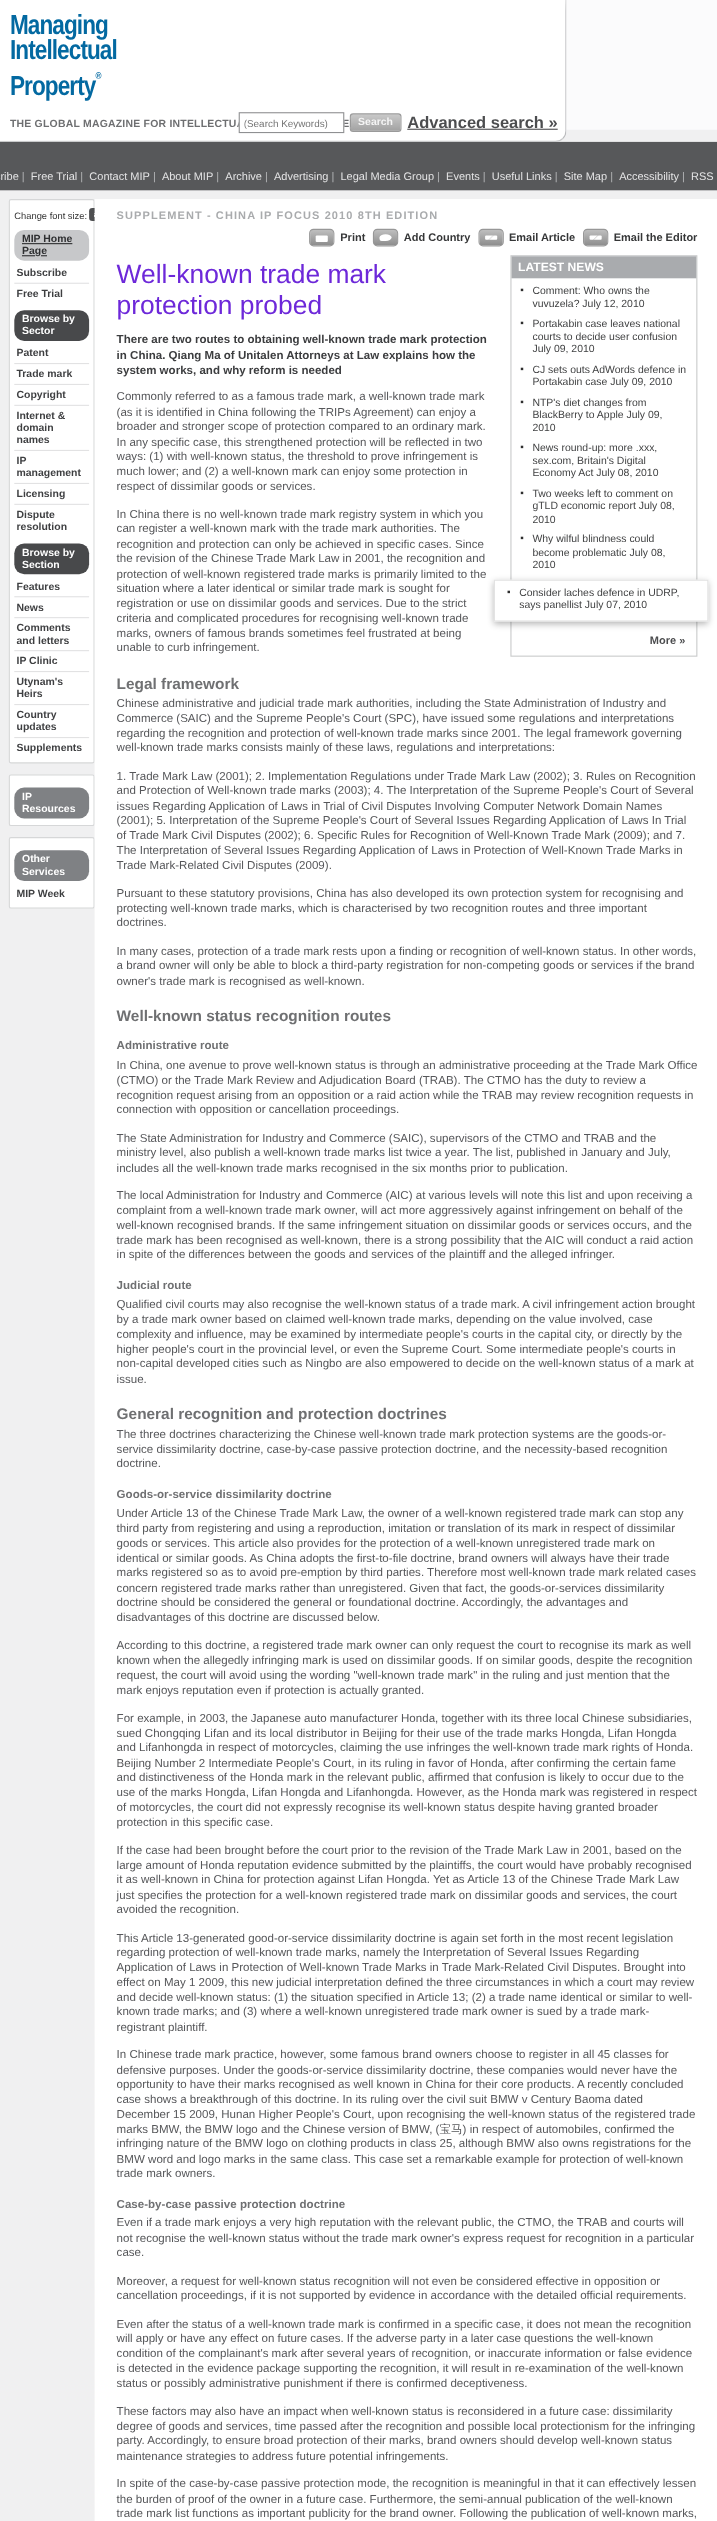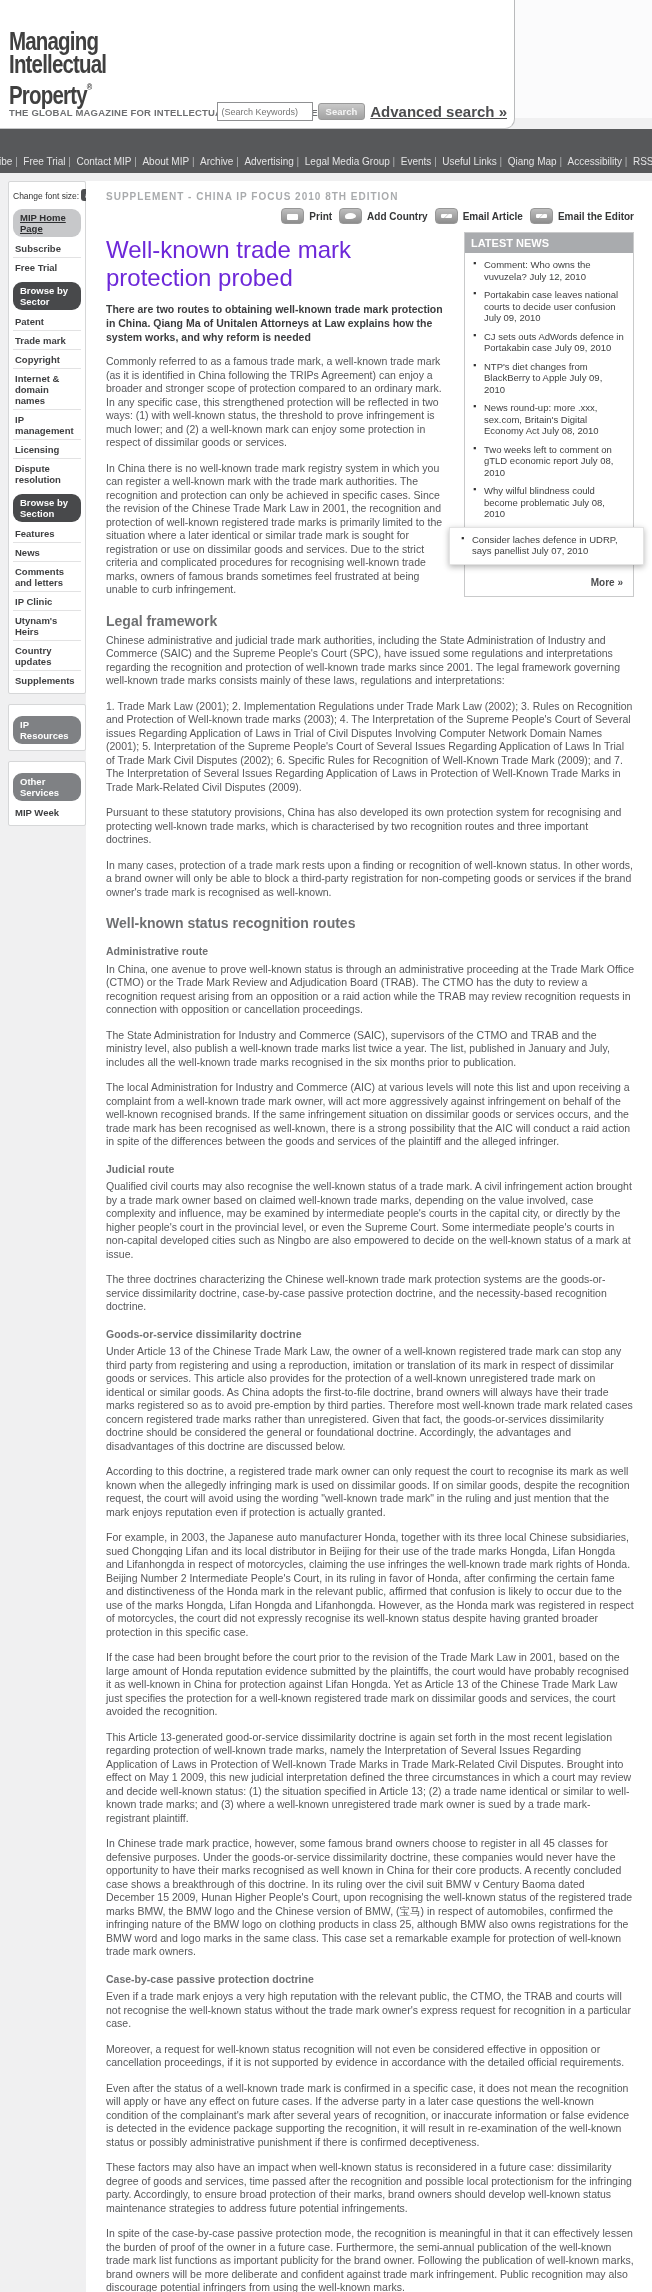--- a/index.html
+++ b/index.html
@@ -2,21 +2,21 @@
 <html><head>
 <meta charset="utf-8">
 <style>
   html,body{margin:0;padding:0;background:#e9eaeb;}
   body{width:652px;font-family:"Liberation Sans","DejaVu Sans",sans-serif;-webkit-font-smoothing:antialiased;}
   .page{width:652px;min-height:2292px;display:flex;flex-direction:column;background:#f0f0f1;position:relative;}
   .top-black{position:absolute;top:0;left:0;width:38px;height:9px;background:#161616;}
   
   .header-card{position:relative;height:128px;width:514px;background:#fff;border-right:1px solid #b9babc;border-bottom:1px solid #c6c7c8;border-radius:0 0 10px 0;}
   .header-right-pad{position:absolute;top:0;left:515px;right:0;height:118px;background:#fbfbfc;}
-  .logo{padding:30px 0 0 9px;line-height:23px;font-size:25px;font-weight:bold;color:#404040;letter-spacing:-1px;}
+  .logo{padding:12px 0 0 9px;line-height:23px;font-size:25px;font-weight:bold;color:#0369a1;letter-spacing:-1px;}
   .logo .l{display:block;transform:scaleX(.82);transform-origin:left;}
   .logo sup{font-size:9px;letter-spacing:0;vertical-align:14px;}
   .tagline{position:absolute;left:9px;bottom:10px;font-size:9.5px;font-weight:bold;color:#6e6f71;letter-spacing:.2px;}
   .search-row{position:absolute;right:7px;bottom:7px;display:flex;align-items:center;gap:5px;}
   .search-input{width:86px;height:15px;border:1px solid #8f9092;font-size:9px;color:#666;padding:1px 4px;font-family:"Liberation Sans",sans-serif;}
   .search-btn{font-size:9.5px;font-family:"Liberation Sans",sans-serif;color:#f5f5f5;background:linear-gradient(#c9c9c9,#a2a2a2);border:1px solid #9a9a9a;border-radius:3px;padding:2px 7px;font-weight:bold;}
   .adv-link{font-size:15px;font-weight:bold;color:#4c4d4f;text-decoration:underline;}
   
   .nav-bar{height:44px;background:#57585a;display:flex;align-items:flex-end;justify-content:center;padding-bottom:6px;box-sizing:border-box;}
   .nav-bar a{color:#e4e4e5;font-size:10px;text-decoration:none;white-space:nowrap;}
@@ -88,21 +88,21 @@
 
   <a href="#" class="nav-link">Subscribe</a>
       <a href="#" class="nav-link">Free Trial</a>
       <a href="#" class="nav-link">Contact MIP</a>
       <a href="#" class="nav-link">About MIP</a>
       <a href="#" class="nav-link">Archive</a>
       <a href="#" class="nav-link">Advertising</a>
       <a href="#" class="nav-link">Legal Media Group</a>
       <a href="#" class="nav-link">Events</a>
       <a href="#" class="nav-link">Useful Links</a>
-      <a href="#" class="nav-link">Qiang Map</a>
+      <a href="#" class="nav-link">Site Map</a>
       <a href="#" class="nav-link">Accessibility</a>
       <a href="#" class="nav-link">RSS Feeds</a>
     </div>
 
   <div class="content-wrap">
 
     <aside class="sidebar">
       <div class="side-box">
         <div class="fs-row">
           <span class="fs-label">Change font size:</span>
@@ -199,20 +199,21 @@
           <div class="blk p">1. Trade Mark Law (2001); 2. Implementation Regulations under Trade Mark Law (2002); 3. Rules on Recognition and Protection of Well-known trade marks (2003); 4. The Interpretation of the Supreme People's Court of Several issues Regarding Application of Laws in Trial of Civil Disputes Involving Computer Network Domain Names (2001); 5. Interpretation of the Supreme People's Court of Several Issues Regarding Application of Laws In Trial of Trade Mark Civil Disputes (2002); 6. Specific Rules for Recognition of Well-Known Trade Mark (2009); and 7. The Interpretation of Several Issues Regarding Application of Laws in Protection of Well-Known Trade Marks in Trade Mark-Related Civil Disputes (2009).</div>
           <div class="blk p">Pursuant to these statutory provisions, China has also developed its own protection system for recognising and protecting well-known trade marks, which is characterised by two recognition routes and three important doctrines.</div>
           <div class="blk p">In many cases, protection of a trade mark rests upon a finding or recognition of well-known status. In other words, a brand owner will only be able to block a third-party registration for non-competing goods or services if the brand owner's trade mark is recognised as well-known.</div>
           <div class="blk h2">Well-known status recognition routes</div>
           <div class="blk h3">Administrative route</div>
           <div class="blk p">In China, one avenue to prove well-known status is through an administrative proceeding at the Trade Mark Office (CTMO) or the Trade Mark Review and Adjudication Board (TRAB). The CTMO has the duty to review a recognition request arising from an opposition or a raid action while the TRAB may review recognition requests in connection with opposition or cancellation proceedings.</div>
           <div class="blk p">The State Administration for Industry and Commerce (SAIC), supervisors of the CTMO and TRAB and the ministry level, also publish a well-known trade marks list twice a year. The list, published in January and July, includes all the well-known trade marks recognised in the six months prior to publication.</div>
           <div class="blk p">The local Administration for Industry and Commerce (AIC) at various levels will note this list and upon receiving a complaint from a well-known trade mark owner, will act more aggressively against infringement on behalf of the well-known recognised brands. If the same infringement situation on dissimilar goods or services occurs, and the trade mark has been recognised as well-known, there is a strong possibility that the AIC will conduct a raid action in spite of the differences between the goods and services of the plaintiff and the alleged infringer.</div>
           <div class="blk h3">Judicial route</div>
           <div class="blk p">Qualified civil courts may also recognise the well-known status of a trade mark. A civil infringement action brought by a trade mark owner based on claimed well-known trade marks, depending on the value involved, case complexity and influence, may be examined by intermediate people's courts in the capital city, or directly by the higher people's court in the provincial level, or even the Supreme Court. Some intermediate people's courts in non-capital developed cities such as Ningbo are also empowered to decide on the well-known status of a mark at issue.</div>
+          <div class="blk h2">General recognition and protection doctrines</div>
           <div class="blk p">The three doctrines characterizing the Chinese well-known trade mark protection systems are the goods-or-service dissimilarity doctrine, case-by-case passive protection doctrine, and the necessity-based recognition doctrine.</div>
           <div class="blk h3">Goods-or-service dissimilarity doctrine</div>
           <div class="blk p">Under Article 13 of the Chinese Trade Mark Law, the owner of a well-known registered trade mark can stop any third party from registering and using a reproduction, imitation or translation of its mark in respect of dissimilar goods or services. This article also provides for the protection of a well-known unregistered trade mark on identical or similar goods. As China adopts the first-to-file doctrine, brand owners will always have their trade marks registered so as to avoid pre-emption by third parties. Therefore most well-known trade mark related cases concern registered trade marks rather than unregistered. Given that fact, the goods-or-services dissimilarity doctrine should be considered the general or foundational doctrine. Accordingly, the advantages and disadvantages of this doctrine are discussed below.</div>
           <div class="blk p">According to this doctrine, a registered trade mark owner can only request the court to recognise its mark as well known when the allegedly infringing mark is used on dissimilar goods. If on similar goods, despite the recognition request, the court will avoid using the wording "well-known trade mark" in the ruling and just mention that the mark enjoys reputation even if protection is actually granted.</div>
           <div class="blk p">For example, in 2003, the Japanese auto manufacturer Honda, together with its three local Chinese subsidiaries, sued Chongqing Lifan and its local distributor in Beijing for their use of the trade marks Hongda, Lifan Hongda and Lifanhongda in respect of motorcycles, claiming the use infringes the well-known trade mark rights of Honda. Beijing Number 2 Intermediate People's Court, in its ruling in favor of Honda, after confirming the certain fame and distinctiveness of the Honda mark in the relevant public, affirmed that confusion is likely to occur due to the use of the marks Hongda, Lifan Hongda and Lifanhongda. However, as the Honda mark was registered in respect of motorcycles, the court did not expressly recognise its well-known status despite having granted broader protection in this specific case.</div>
           <div class="blk p">If the case had been brought before the court prior to the revision of the Trade Mark Law in 2001, based on the large amount of Honda reputation evidence submitted by the plaintiffs, the court would have probably recognised it as well-known in China for protection against Lifan Hongda. Yet as Article 13 of the Chinese Trade Mark Law just specifies the protection for a well-known registered trade mark on dissimilar goods and services, the court avoided the recognition.</div>
           <div class="blk p">This Article 13-generated good-or-service dissimilarity doctrine is again set forth in the most recent legislation regarding protection of well-known trade marks, namely the Interpretation of Several Issues Regarding Application of Laws in Protection of Well-known Trade Marks in Trade Mark-Related Civil Disputes. Brought into effect on May 1 2009, this new judicial interpretation defined the three circumstances in which a court may review and decide well-known status: (1) the situation specified in Article 13; (2) a trade name identical or similar to well-known trade marks; and (3) where a well-known unregistered trade mark owner is sued by a trade mark-registrant plaintiff.</div>
           <div class="blk p">In Chinese trade mark practice, however, some famous brand owners choose to register in all 45 classes for defensive purposes. Under the goods-or-service dissimilarity doctrine, these companies would never have the opportunity to have their marks recognised as well known in China for their core products. A recently concluded case shows a breakthrough of this doctrine. In its ruling over the civil suit BMW v Century Baoma dated December 15 2009, Hunan Higher People's Court, upon recognising the well-known status of the registered trade marks BMW, the BMW logo and the Chinese version of BMW, (宝马) in respect of automobiles, confirmed the infringing nature of the BMW logo on clothing products in class 25, although BMW also owns registrations for the BMW word and logo marks in the same class. This case set a remarkable example for protection of well-known trade mark owners.</div>
           <div class="blk h3">Case-by-case passive protection doctrine</div>
           <div class="blk p">Even if a trade mark enjoys a very high reputation with the relevant public, the CTMO, the TRAB and courts will not recognise the well-known status without the trade mark owner's express request for recognition in a particular case.</div>

